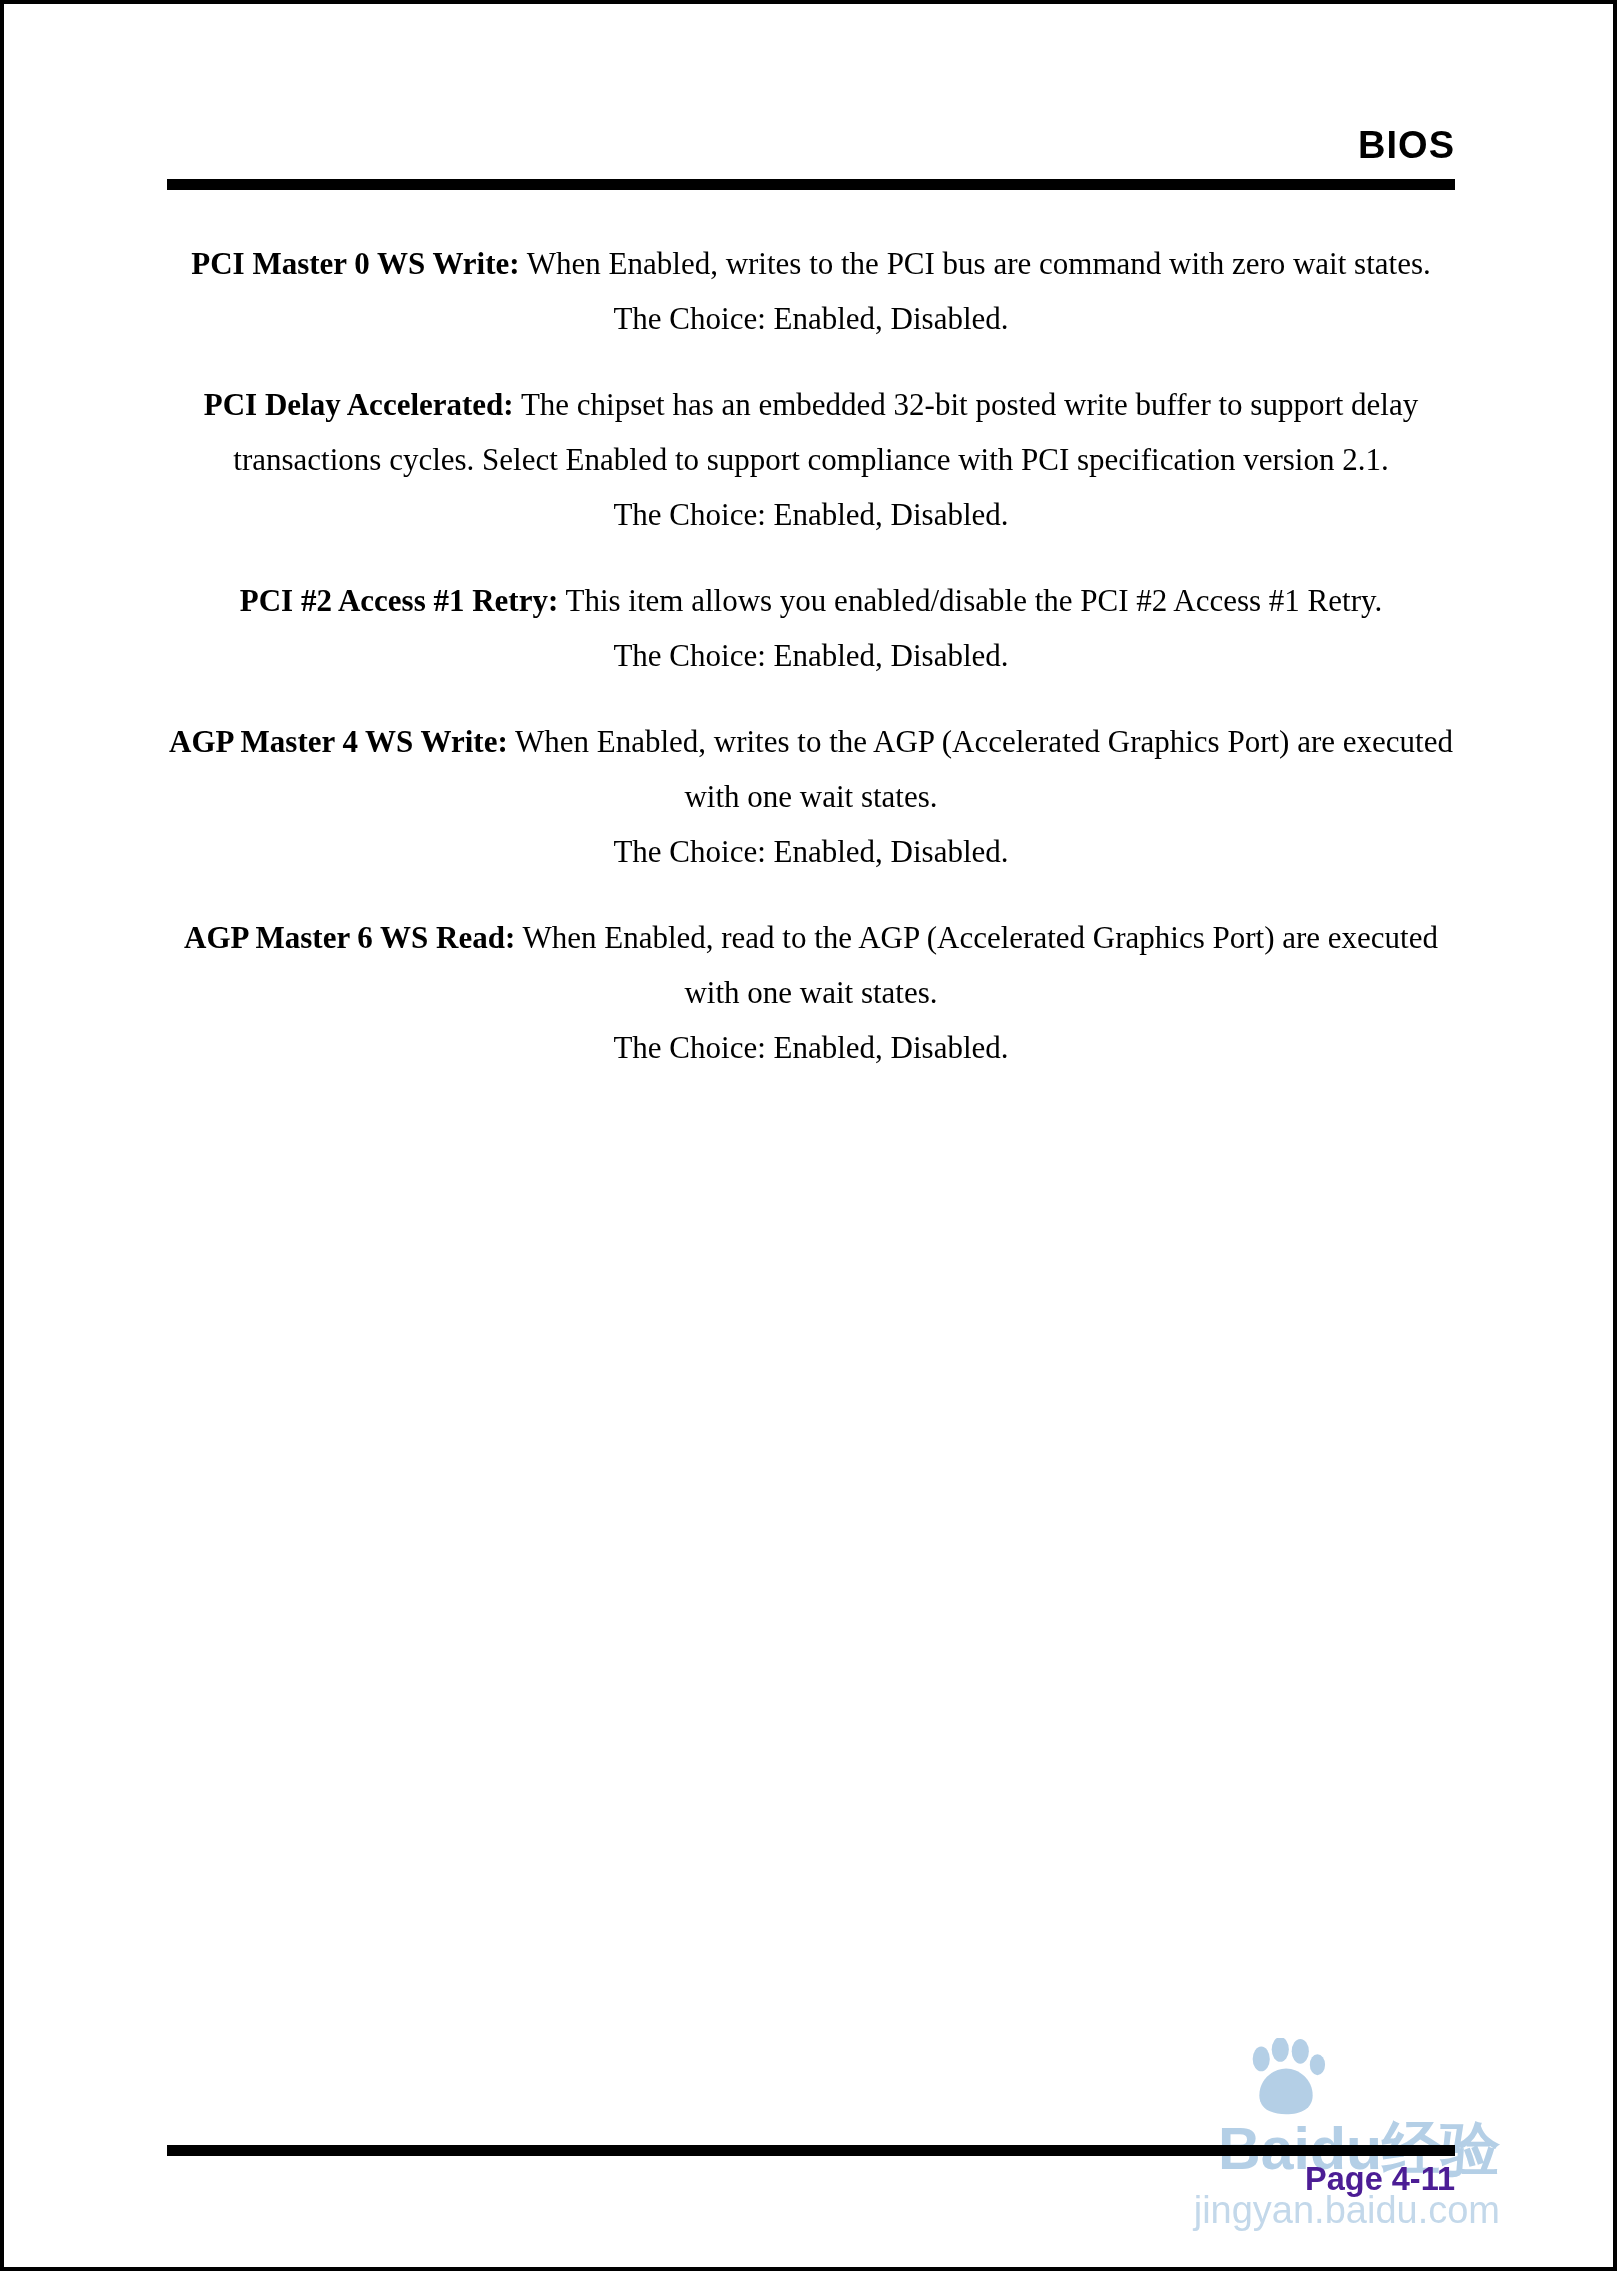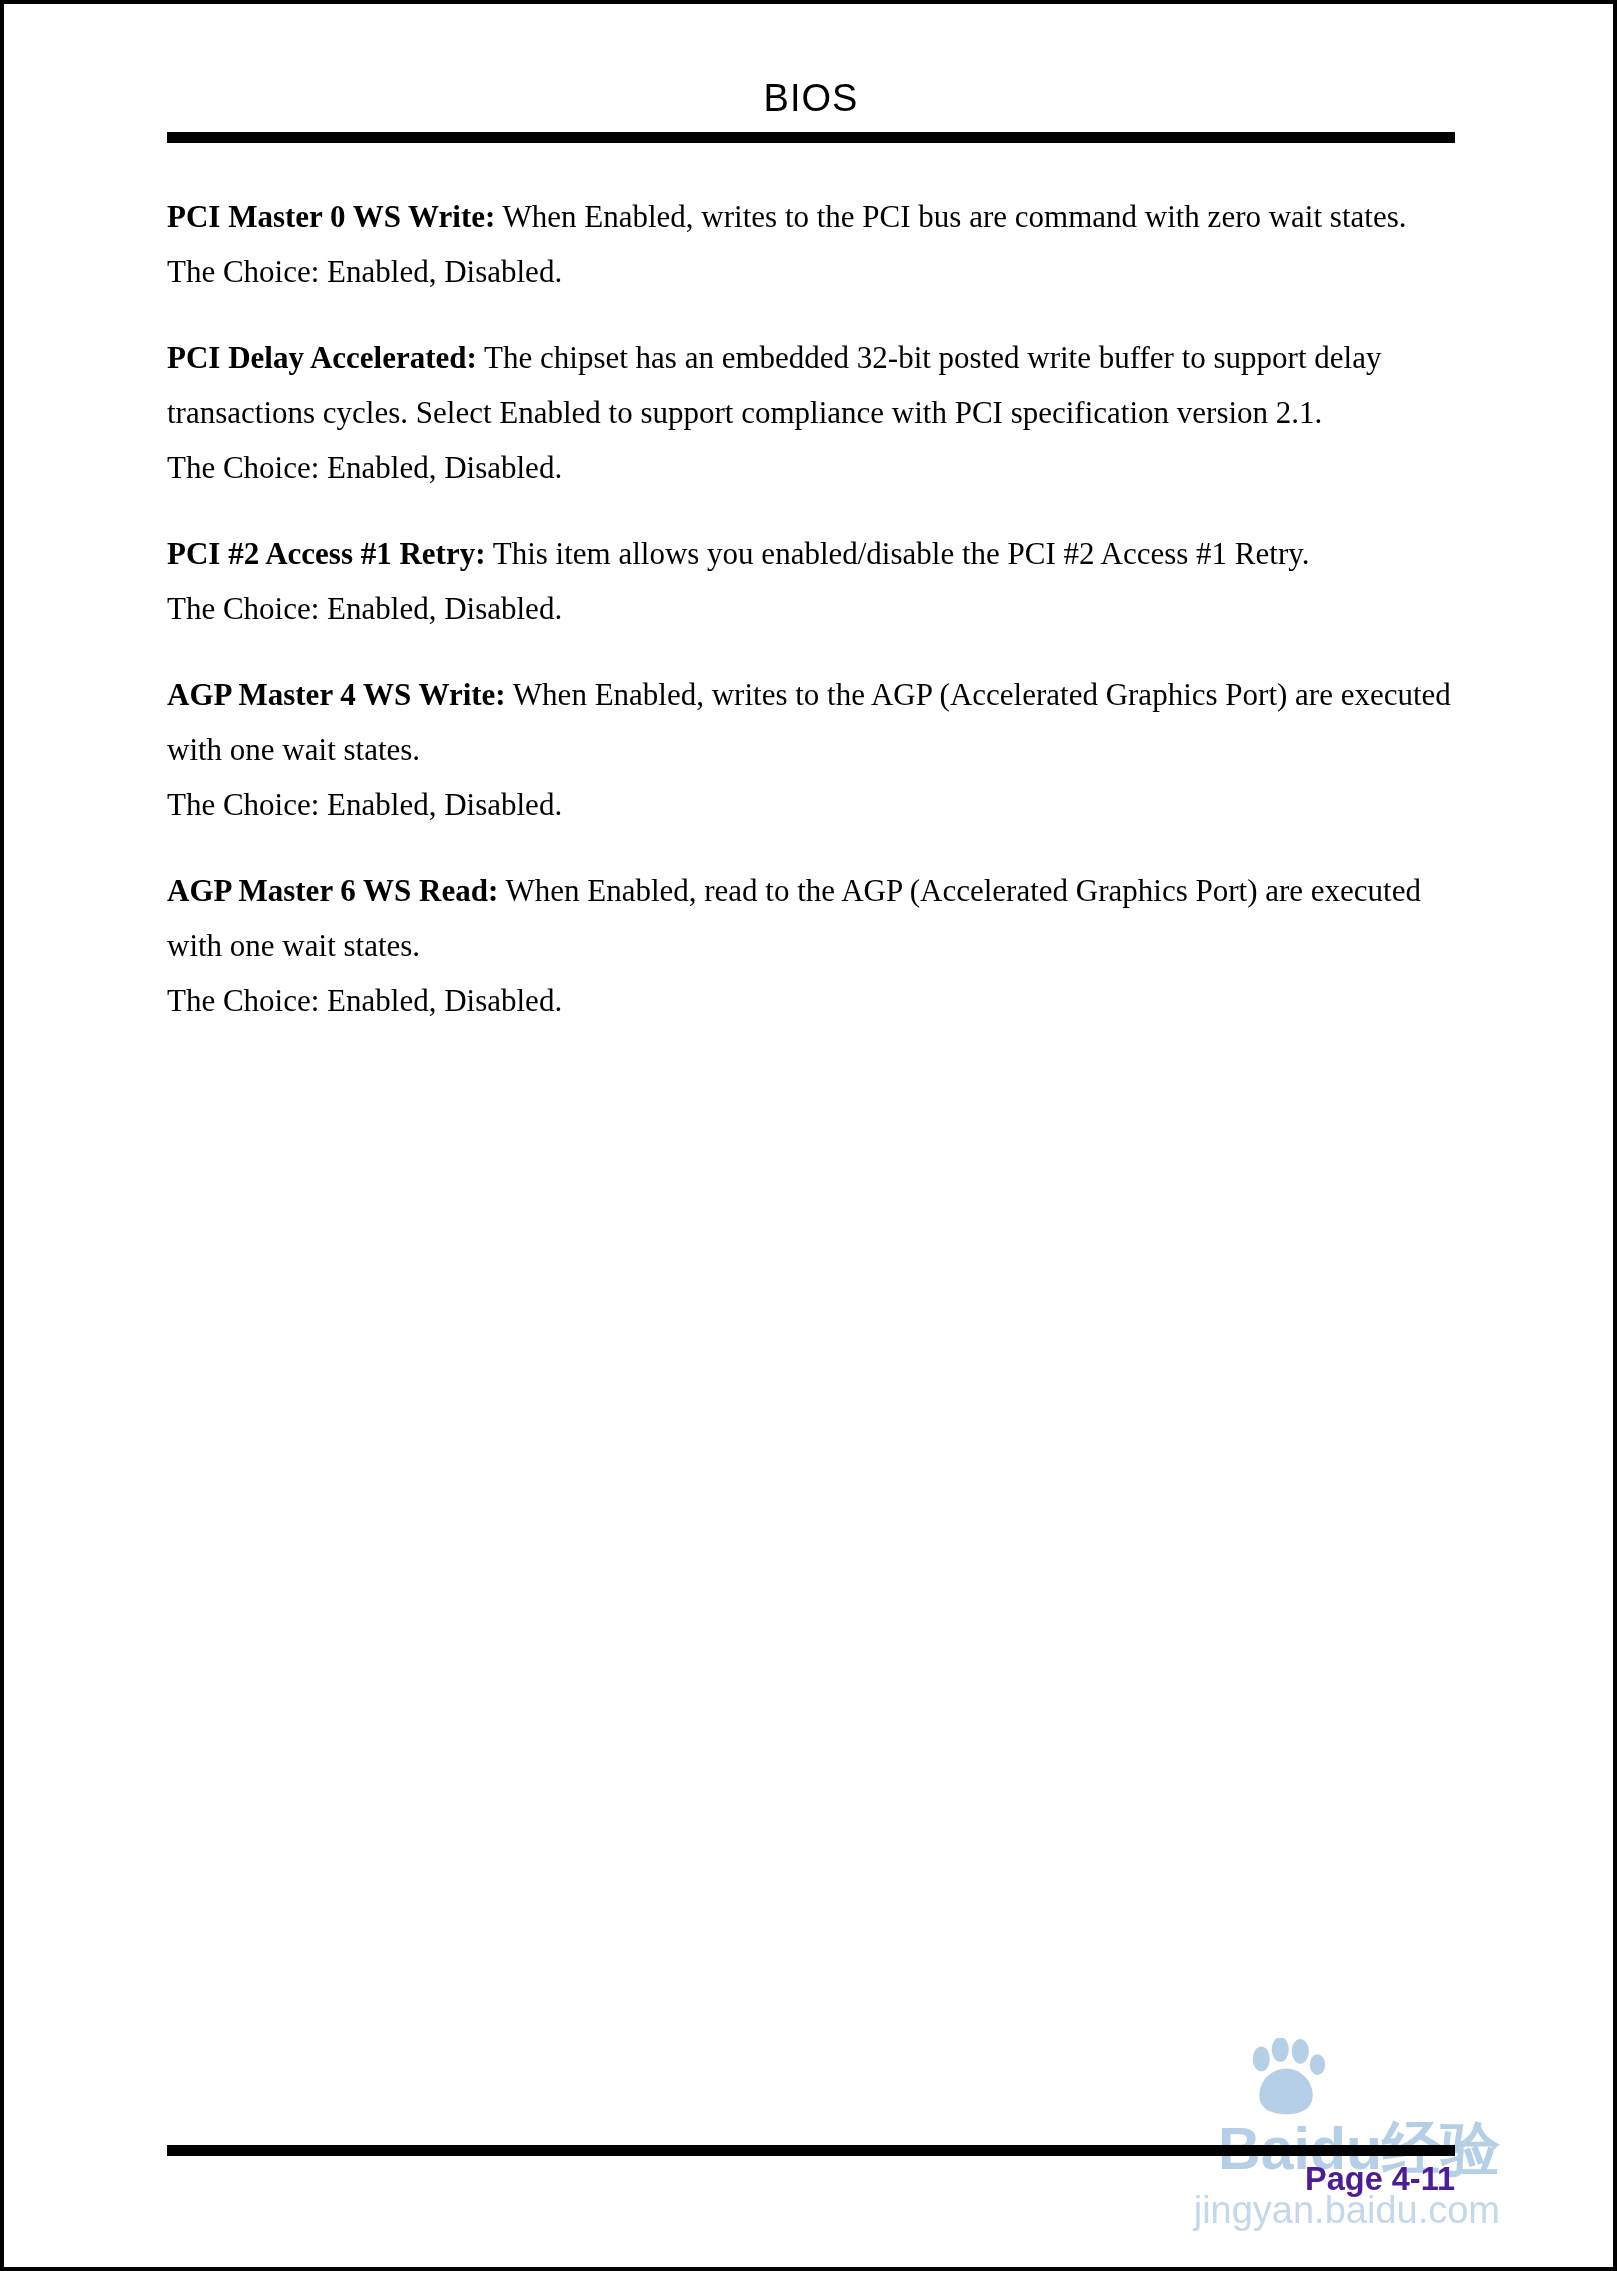--- a/index.html
+++ b/index.html
@@ -18,37 +18,38 @@
     overflow: hidden;
   }
   .content {
     position: absolute;
     left: 163px;
     width: 1288px;
     top: 0;
   }
   
   .header-title {
-    margin-top: 73px;
-    text-align: center;
+    margin-top: 120px;
+    text-align: right;
     font-family: "Liberation Sans", sans-serif;
-    font-weight: normal;
+    font-weight: bold;
     font-size: 38px;
     line-height: 42px;
     color: #000000;
     letter-spacing: 1px;
   }
   .header-rule {
     margin-top: 13.4px;
     height: 10.5px;
     background: #000000;
   }
   
   .sections {
     margin-top: 46px;
+    text-align: center;
   }
   .section {
     margin-bottom: 31px;
   }
   .para, .choice {
     margin: 0;
     font-size: 31px;
     line-height: 55px;
     color: #000000;
   }

